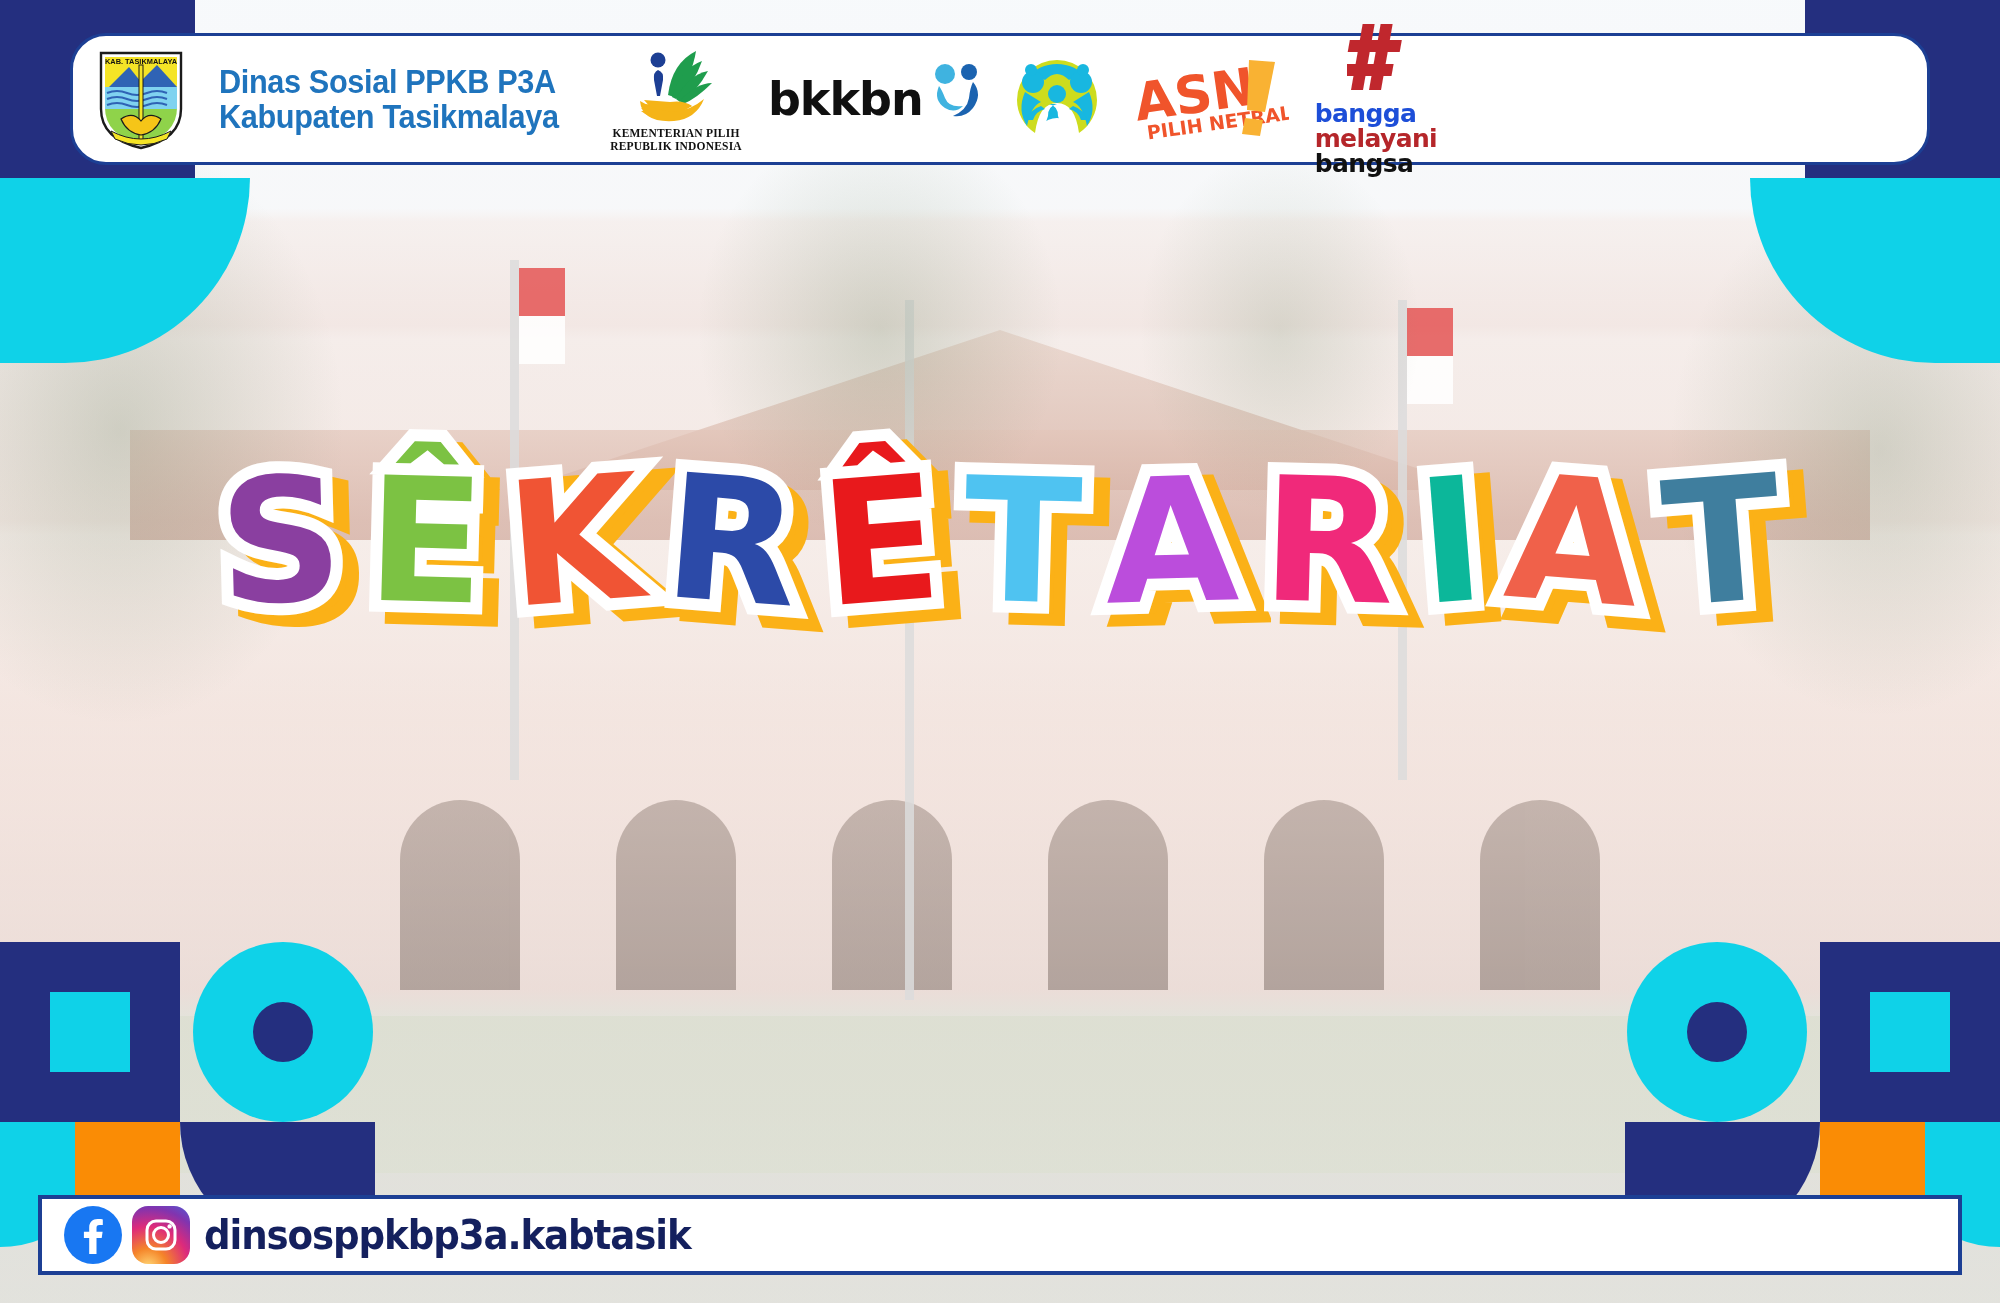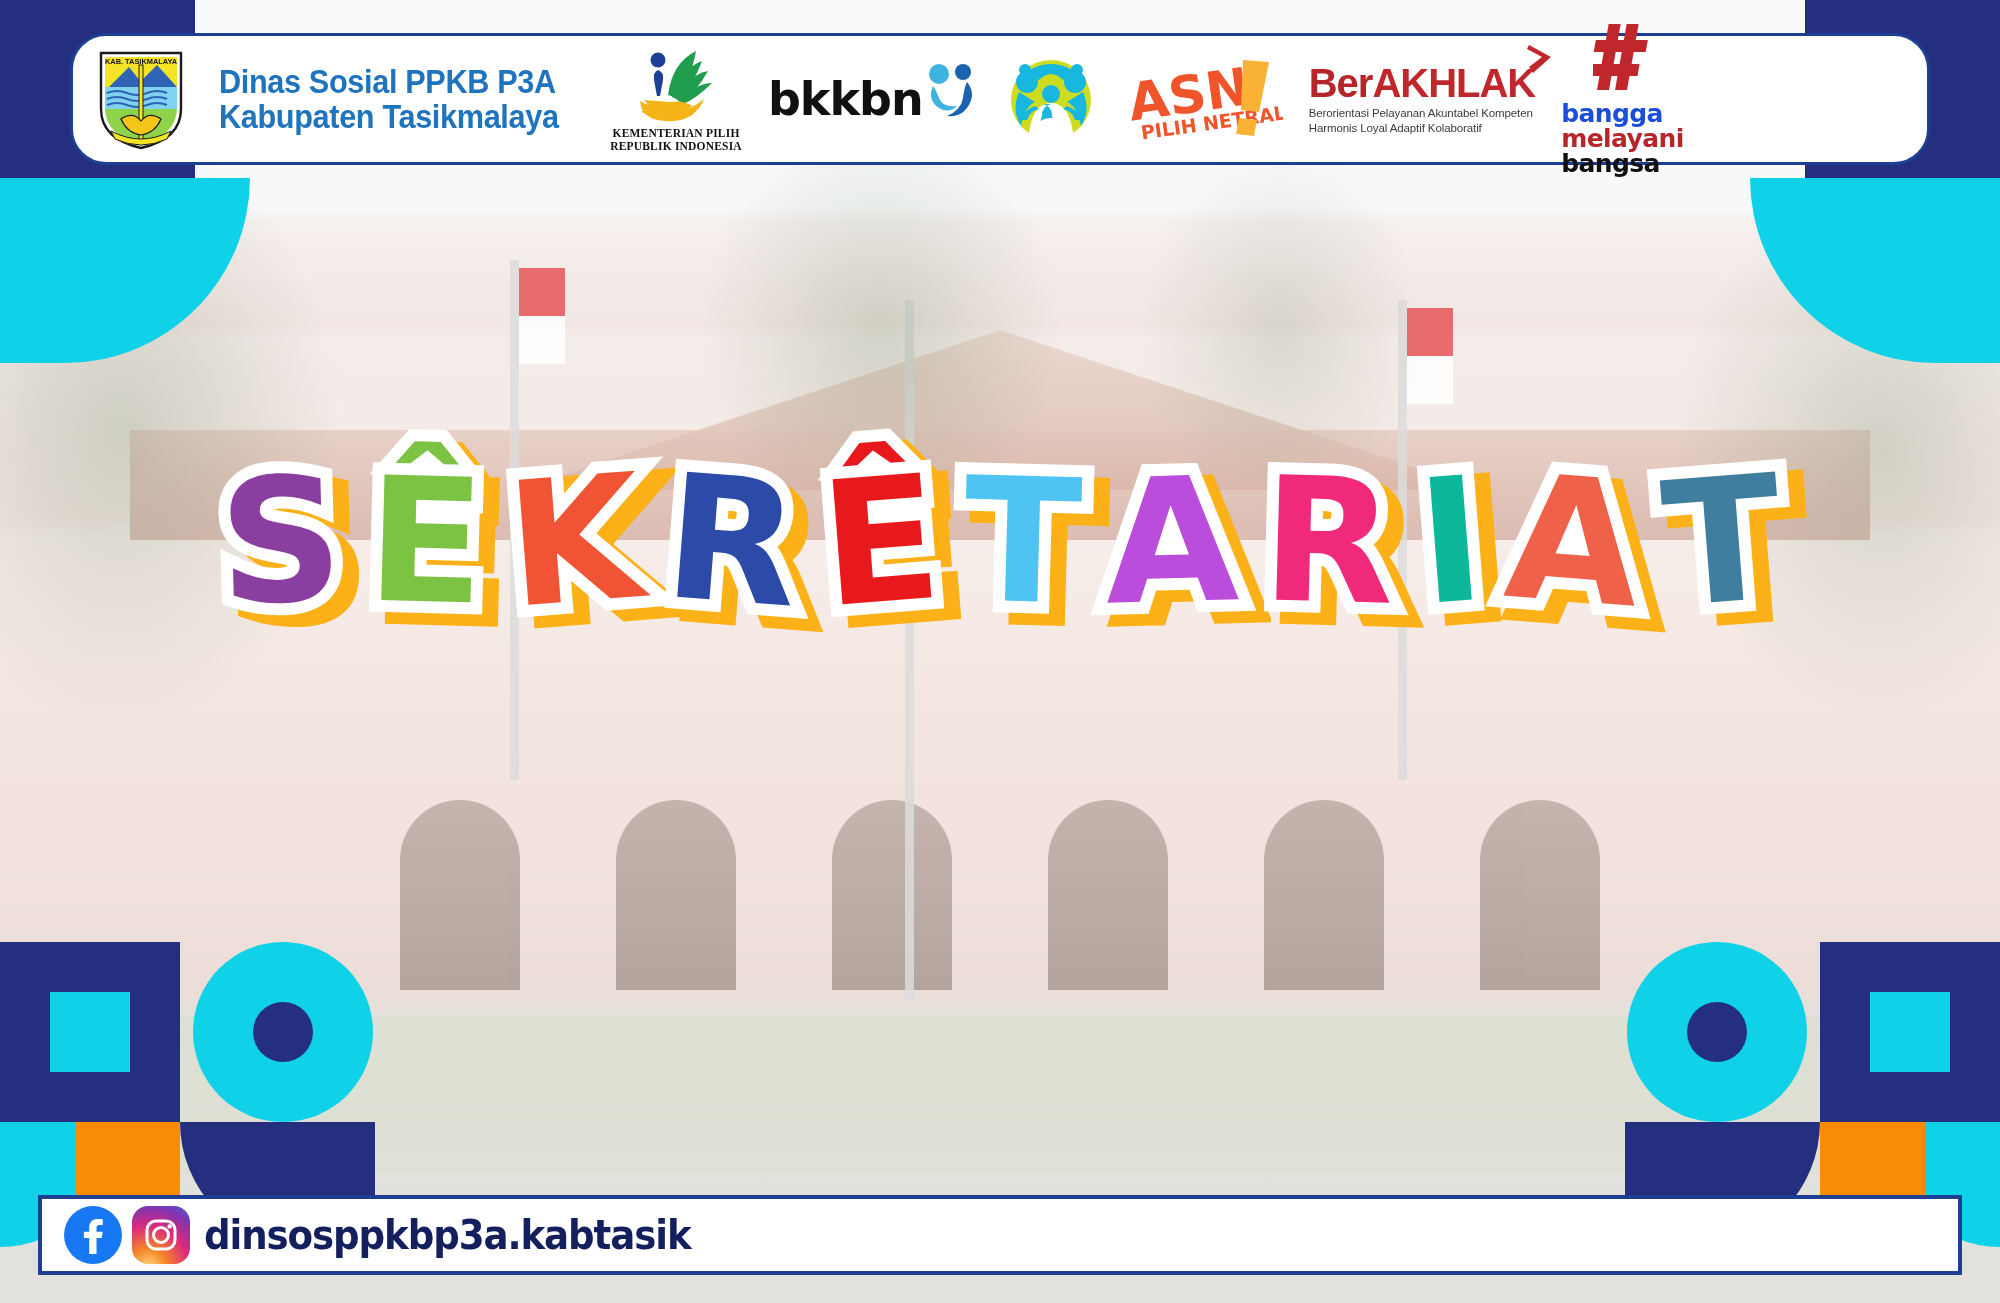--- a/index.html
+++ b/index.html
@@ -252,21 +252,21 @@
             <path d="M13 66 q22 18 48 -6 q-14 0 -30 5 Z"></path>
           </g>
           <path d="M12 56 q2 22 34 20 q22 -2 30 -22 q-28 24 -64 2 Z" fill="#f5b417"></path>
         </svg>
         <div class="kemsos-cap">
           <div>KEMENTERIAN PILIH</div>
           <div>REPUBLIK INDONESIA</div>
         </div>
       </div>
 
-      <div class="logo-item" style="flex-direction:row;">
+      <div class="logo-item" style="flex-direction:row;gap:6px;">
         <span class="bkkbn-word">bkkbn</span>
         <svg width="56" height="58" viewBox="0 0 56 58" style="margin-bottom:16px;">
           <circle cx="16" cy="12" r="10" fill="#3fb3e0"></circle>
           <circle cx="40" cy="10" r="8" fill="#1b63b0"></circle>
           <path d="M10 24 q-6 14 6 22 q10 6 18 -2 q-14 2 -18 -8 q-3 -8 -6 -12 Z" fill="#3fb3e0"></path>
           <path d="M44 20 q10 12 0 26 q-8 10 -20 8 q14 -6 16 -18 q1 -10 4 -16 Z" fill="#1b63b0"></path>
         </svg>
       </div>
 
       <div class="logo-item">
@@ -291,32 +291,20 @@
         <svg width="160" height="86" viewBox="0 0 160 86">
           <g transform="rotate(-8 70 44)">
             <text x="6" y="56" font-family="DejaVu Sans, sans-serif" font-weight="700" font-size="52" fill="#f0542b">ASN</text>
             <text x="14" y="76" font-family="DejaVu Sans, sans-serif" font-weight="700" font-size="19" fill="#f0542b">PILIH NETRAL</text>
           </g>
           <path d="M120 4 L146 6 L136 56 L118 54 Z" fill="#f9b233"></path>
           <path d="M116 62 L134 64 L131 80 L113 78 Z" fill="#f9b233"></path>
         </svg>
       </div>
 
-      <div class="logo-item berakhlak-wrap">
-        <div style="position:relative;">
-          <span class="berakhlak-top"><span class="ber-ber">Ber</span><span class="ber-akhlak">AKHLAK</span></span>
-          <svg width="28" height="34" viewBox="0 0 28 34" style="position:absolute;right:-20px;top:-20px;">
-            <path d="M2 2 L24 14 L6 30 L2 24 L15 14 L0 6 Z" fill="#c0272d"></path>
-          </svg>
-        </div>
-        <div class="berakhlak-sub">
-          <div>Berorientasi Pelayanan Akuntabel Kompeten</div>
-          <div>Harmonis Loyal Adaptif Kolaboratif</div>
-        </div>
-      </div>
 
       <div class="logo-item bmb">
         <svg width="58" height="70" viewBox="0 0 58 70">
           <g fill="#c0272d" transform="skewX(-10)">
             <rect x="16" y="2" width="12" height="66"></rect>
             <rect x="34" y="2" width="12" height="66"></rect>
             <rect x="6" y="18" width="52" height="12"></rect>
             <rect x="2" y="42" width="52" height="12"></rect>
           </g>
         </svg>

